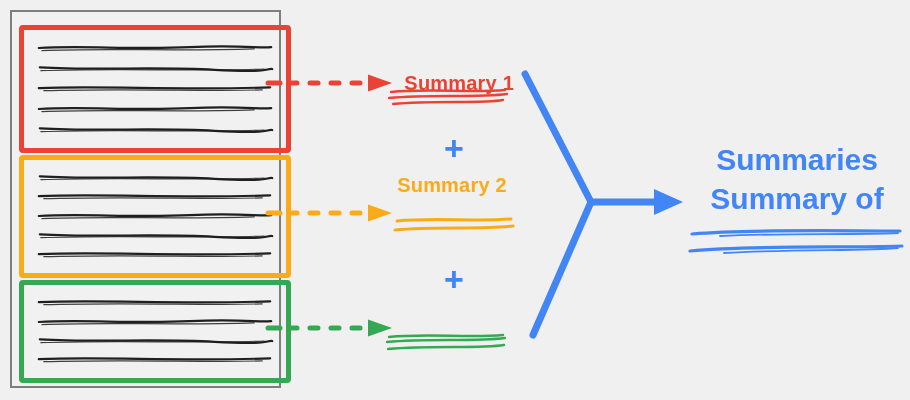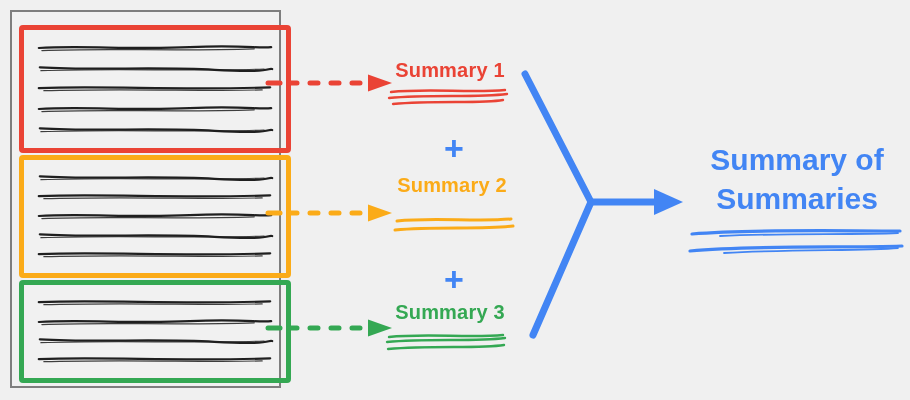--- a/index.html
+++ b/index.html
@@ -48,21 +48,21 @@
   .c-orange{stroke:#fbab18;} .f-orange{fill:#fbab18;}
   .c-green{stroke:#34a853;} .f-green{fill:#34a853;}
 
   
   .summary-label{
     position:absolute;width:128px;
     font-size:20px;font-weight:bold;
     text-align:center;white-space:nowrap;
     letter-spacing:.2px;
   }
-  .lbl-1{left:386px;top:59px;color:#ea4335;}
+  .lbl-1{left:386px;top:72px;color:#ea4335;text-align:right;}
   .lbl-2{left:388px;top:174px;color:#fbab18;}
   .lbl-3{left:386px;top:301px;color:#34a853;}
   .sum-underline{position:absolute;width:124px;height:26px;}
   .sum-underline path{fill:none;stroke-width:2.4;stroke-linecap:round;}
   .sum-underline path.bold{stroke-width:3;}
   .und-1{left:386px;top:86px;}
   .und-2{left:392px;top:214px;}
   .und-3{left:384px;top:331px;}
 
   .plus{
@@ -185,37 +185,36 @@
   <div class="plus plus-1">+</div>
 
   <div class="summary-label lbl-2">Summary 2</div>
   <svg class="sum-underline und-2" viewBox="0 0 124 26">
     <path class="c-orange bold" d="M5 7 C 40 3, 85 8, 119 5"></path>
     <path class="c-orange bold" d="M3 16 C 45 12, 90 16, 121 12"></path>
   </svg>
 
   <div class="plus plus-2">+</div>
 
-  <div class="summary-label lbl-3">Summary 3</div>
   <svg class="sum-underline und-3" viewBox="0 0 124 26">
     <path class="c-green" d="M5 6 C 40 2, 85 7, 119 4"></path>
     <path class="c-green" d="M3 11 C 45 7, 90 11, 121 7"></path>
     <path class="c-green" d="M4 18 C 50 14, 95 18, 120 14"></path>
   </svg>
 
   <svg class="merge" viewBox="0 0 176 282">
     <line x1="9" y1="12" x2="75" y2="140"></line>
     <line x1="17" y1="273" x2="75" y2="140"></line>
     <line x1="75" y1="140" x2="140" y2="140"></line>
     <polygon points="138,127 167,140 138,153"></polygon>
   </svg>
 
   <div class="result-label">
+    <div>Summaries</div>
     <div>Summary of</div>
-    <div>Summaries</div>
   </div>
   <svg class="result-underline" viewBox="0 0 224 40">
     <path class="w3" d="M8 12 C 70 7, 150 9, 216 9"></path>
     <path class="w1" d="M36 14 C 100 11, 170 13, 214 11"></path>
     <path class="w3" d="M6 29 C 70 23, 160 26, 218 24"></path>
     <path class="w1" d="M40 31 C 110 27, 180 29, 214 26"></path>
   </svg>
 
 </div>
 

